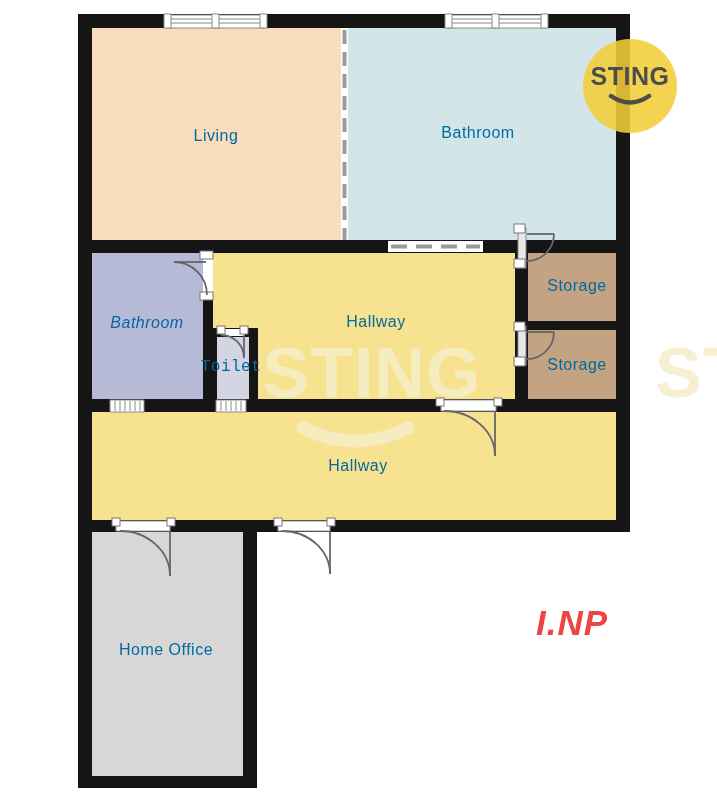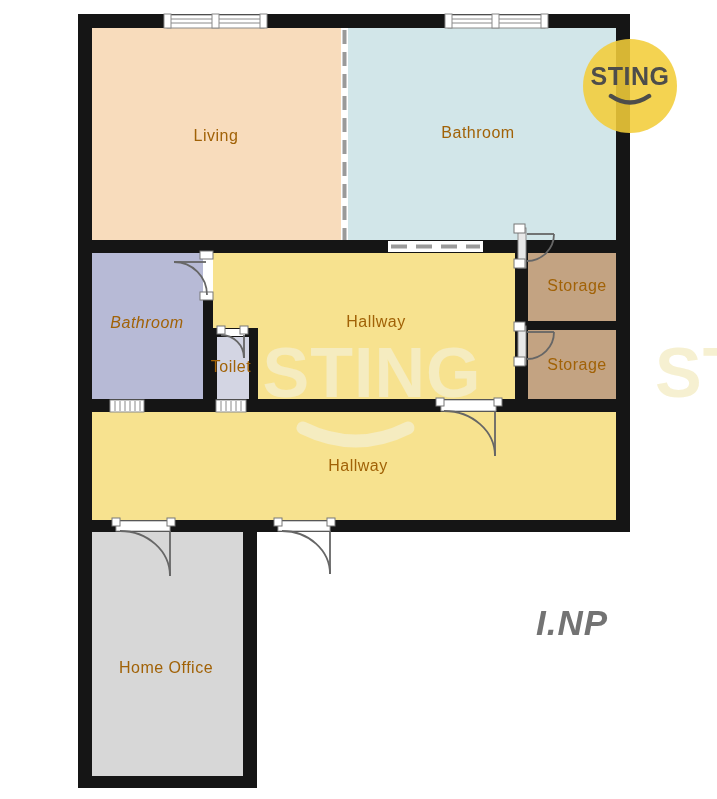--- a/index.html
+++ b/index.html
@@ -1,25 +1,25 @@
 <!DOCTYPE html>
 <html><head>
 <meta charset="utf-8">
 <style>
   html,body { margin:0; padding:0; }
   body { width:717px; height:799px; background:#ffffff; font-family:"Liberation Sans", sans-serif; }
   .canvas { position:relative; width:717px; height:799px; overflow:hidden; background:#ffffff; }
   .plan-svg { position:absolute; left:0; top:0; }
   .label {
     position:absolute; transform:translate(-50%,-50%);
-    font-size:16px; color:#a16207; white-space:nowrap; letter-spacing:0.5px;
+    font-size:16px; color:#0369a1; white-space:nowrap; letter-spacing:0.5px;
   }
   .floor-label {
     position:absolute; transform:translate(-50%,-50%);
-    font-size:35px; font-weight:bold; font-style:italic; color:#737373; letter-spacing:1px;
+    font-size:35px; font-weight:bold; font-style:italic; color:#ef4444; letter-spacing:1px;
   }
   .logo {
     position:absolute; left:583px; top:39px; width:94px; height:94px;
     border-radius:50%; background:rgba(243,205,57,0.88);
     display:flex; flex-direction:column; align-items:center; justify-content:center;
     z-index:5;
   }
   .logo-text { font-weight:bold; font-size:25px; color:#4d4d4b; letter-spacing:0.5px; line-height:1; }
   .logo-smile { margin-top:4px; }
 </style>
@@ -161,26 +161,26 @@
         <rect x="327" y="518" width="8" height="8" fill="#ffffff" stroke="#777777" stroke-width="1"></rect>
         <line x1="330" y1="531" x2="330" y2="574"></line>
         <path d="M 282,531 A 48,43 0 0 1 330,574"></path>
       </g>
     </g>
   </svg>
 
   <div class="label" style="left:216px; top:136px;">Living</div>
   <div class="label" style="left:478px; top:133px;">Bathroom</div>
   <div class="label" style="left:147px; top:323px;font-style:italic;">Bathroom</div>
-  <div class="label" style="left:231px; top:367px;">Toilet</div>
+  <div class="label" style="left:231px; top:367px;font-family:Liberation Mono, monospace;">Toilet</div>
   <div class="label" style="left:376px; top:322px;">Hallway</div>
   <div class="label" style="left:577px; top:286px;">Storage</div>
   <div class="label" style="left:577px; top:365px;">Storage</div>
   <div class="label" style="left:358px; top:466px;">Hallway</div>
-  <div class="label" style="left:166px; top:668px;">Home Office</div>
+  <div class="label" style="left:166px; top:650px;">Home Office</div>
 
   <div class="floor-label" style="left:572px; top:623px;">I.NP</div>
 
   <div class="logo">
     <span class="logo-text">STING</span>
     <svg class="logo-smile" width="46" height="16" viewBox="0 0 46 16">
       <path d="M 4,3 Q 23,16 42,3" fill="none" stroke="#4d4d4b" stroke-width="4.5" stroke-linecap="round"></path>
     </svg>
   </div>
 

